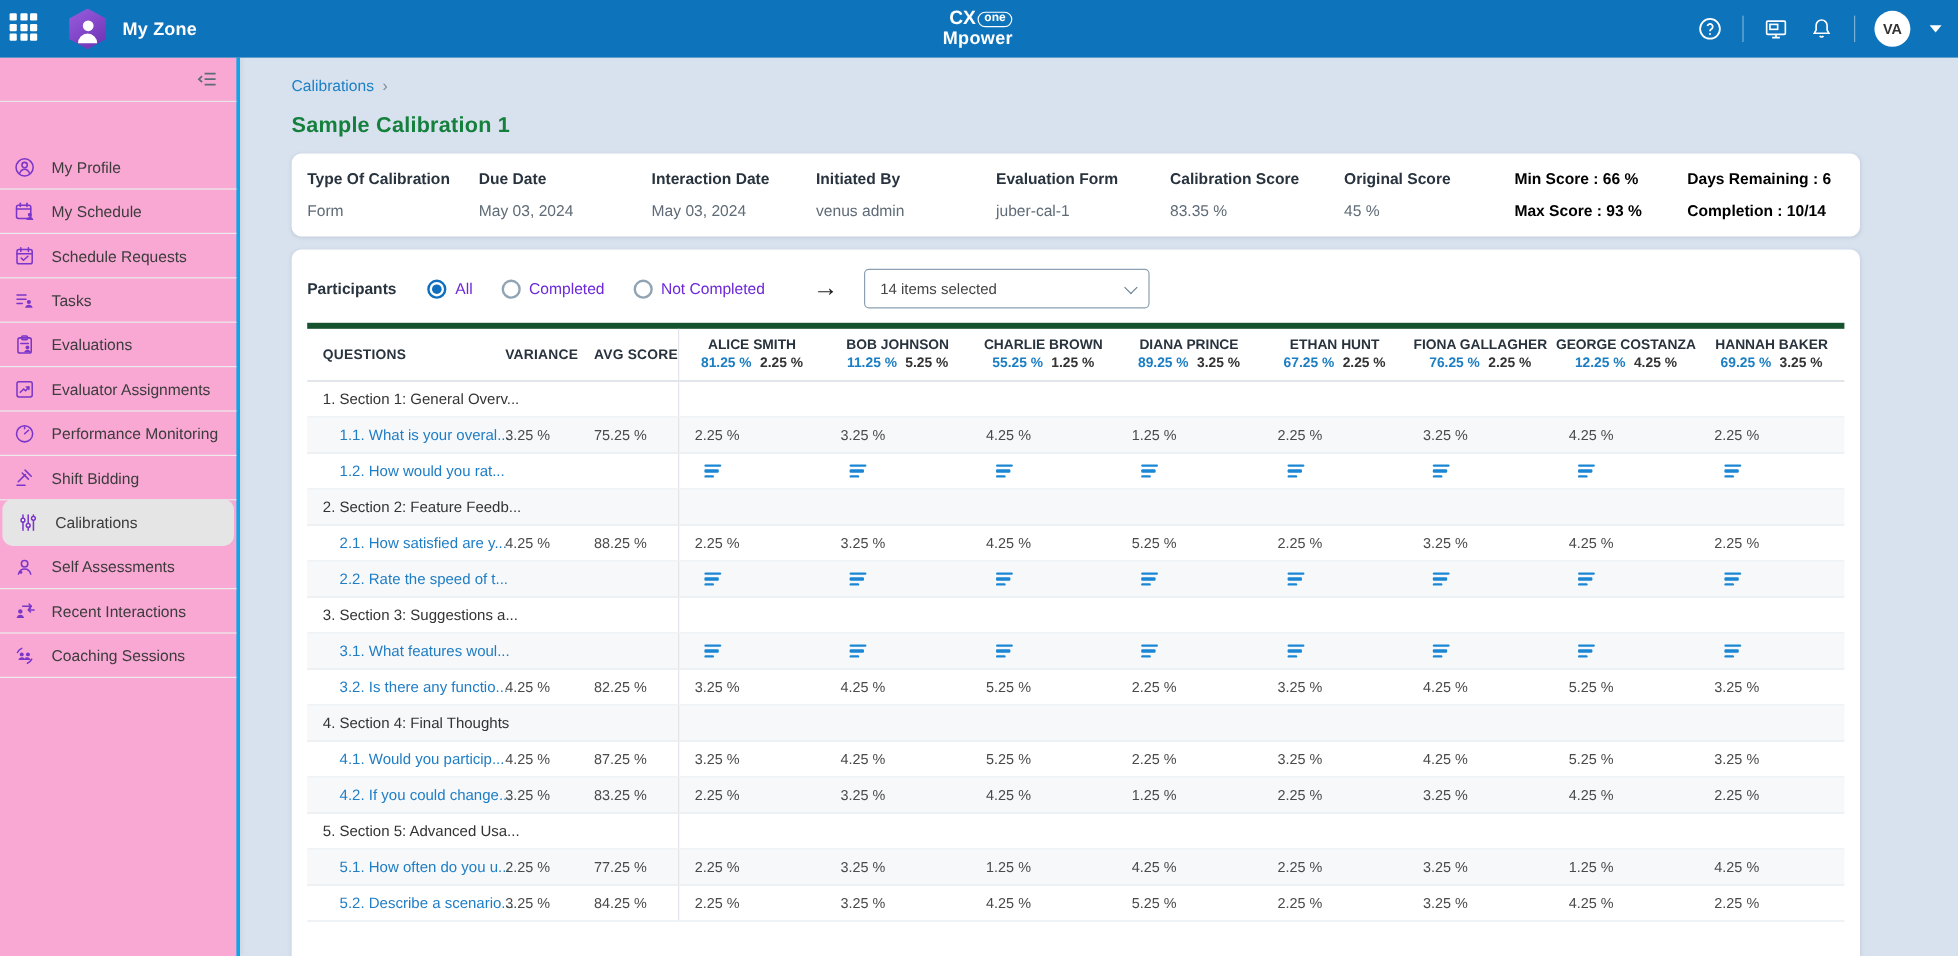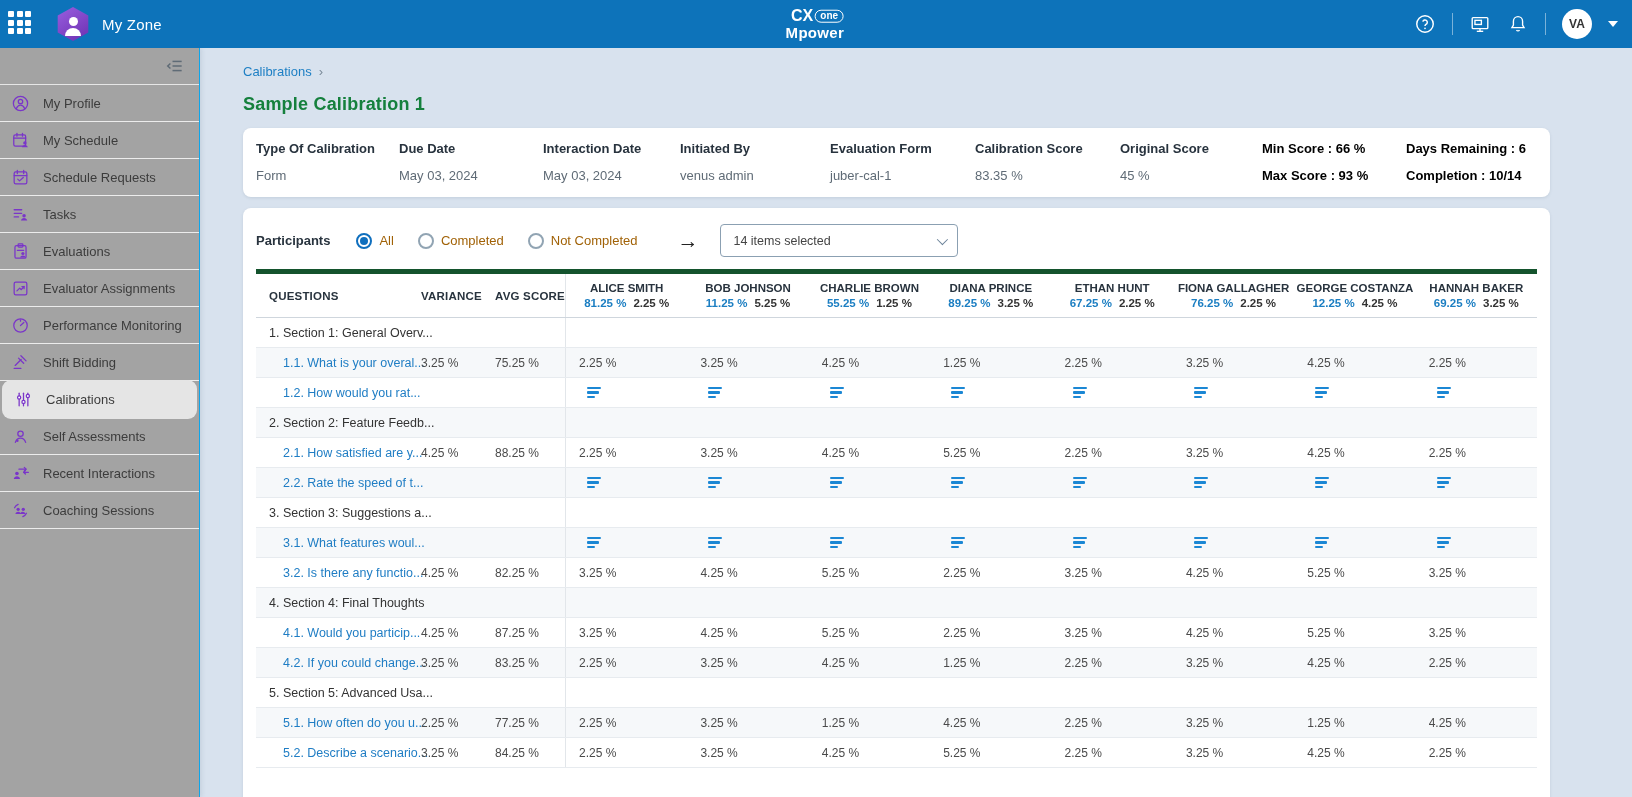--- a/index.html
+++ b/index.html
@@ -5,34 +5,34 @@
   * { margin:0; padding:0; box-sizing:border-box; }
   html,body { width:1632px; height:797px; overflow:hidden; font-family:"Liberation Sans", sans-serif; background:#d8e2ee; }
 
   
   .topbar { position:relative; height:48px; background:#0d73ba; display:flex; align-items:center; padding:0 14px 0 8px; color:#fff; }
   .grid-icon { width:26px; height:26px; display:grid; grid-template-columns:repeat(3,6px); grid-template-rows:repeat(3,6px); gap:2.5px; cursor:pointer; margin-right:22px; }
   .grid-icon span { background:#fff; border-radius:1px; }
   .zone-badge { width:34px; height:34px; background:linear-gradient(145deg,#9a5fe0,#6b2fb0); clip-path:polygon(50% 0,95% 25%,95% 75%,50% 100%,5% 75%,5% 25%); display:flex; align-items:center; justify-content:center; margin-right:12px; }
   .zone-badge .head { width:9px; height:9px; background:#fff; border-radius:50%; position:relative; top:-3px; }
   .zone-badge .body { position:absolute; width:16px; height:8px; background:#fff; border-radius:8px 8px 0 0; margin-top:16px; }
-  .zone-title { font-size:15px; font-weight:normal; letter-spacing:.2px; }
+  .zone-title { font-size:15px; font-weight:bold; letter-spacing:.2px; }
   .logo { position:absolute; left:50%; top:50%; transform:translate(-52%,-50%); text-align:center; line-height:1.05; }
   .logo .l1 { font-size:16px; font-weight:bold; display:flex; align-items:center; justify-content:flex-end; gap:1px; }
   .logo .one { font-size:10px; font-weight:bold; border:1.5px solid #fff; border-radius:9px; padding:0 5px 1px 5px; }
   .logo .l2 { font-size:15px; font-weight:bold; letter-spacing:.3px; }
   .topbar-right { margin-left:auto; display:flex; align-items:center; gap:16px; }
   .tb-sep { width:1px; height:22px; background:rgba(255,255,255,.45); }
   .tb-icon { width:22px; height:22px; cursor:pointer; display:block; }
   .avatar { width:30px; height:30px; background:#fff; color:#333; border-radius:50%; font-size:12px; font-weight:bold; display:flex; align-items:center; justify-content:center; cursor:pointer; }
   .caret-down { width:0; height:0; border-left:5px solid transparent; border-right:5px solid transparent; border-top:6px solid #fff; cursor:pointer; }
 
   
   .layout { display:flex; height:749px; }
-  .sidebar { width:200px; background:#a3a3a3; border-right:1px solid #0ea5e9; box-shadow:2px 0 4px rgba(120,140,160,.18); display:flex; flex-direction:column; }
+  .sidebar { width:200px; background:#f9a8d4; border-right:3px solid #0ea5e9; box-shadow:2px 0 4px rgba(120,140,160,.18); display:flex; flex-direction:column;gap:36px; }
   .collapse-row { height:37px; display:flex; align-items:center; justify-content:flex-end; padding-right:14px; border-bottom:1px solid #e6e6e6; }
   .collapse-row svg { width:20px; height:20px; cursor:pointer; }
   .side-item { height:37px; display:flex; align-items:center; gap:13px; padding:0 10px 0 11px; border-bottom:1px solid #ececec; cursor:pointer; }
   .side-item .ic { width:19px; height:19px; flex:0 0 19px; color:#7a35c9; }
   .side-item .ic svg { width:19px; height:19px; display:block; }
   .side-item .lbl { font-size:13px; color:#3c3c3c; white-space:nowrap; }
   .side-item.active { background:#e5e5e5; border-radius:8px; margin:0 3px; border-bottom:none; box-shadow:0 0 0 1px #e5e5e5; }
 
   .content { flex:1; padding:16px 0 0 43px; position:relative; overflow:hidden; }
   .breadcrumb { font-size:13px; display:flex; align-items:center; gap:7px; }
@@ -50,21 +50,21 @@
   .sum-strong div { font-size:13px; font-weight:bold; color:#000000; white-space:nowrap; }
 
   
   .table-card { margin-top:11px; height:602px; padding:16px 13px 0 13px; position:relative; border-radius:8px 8px 0 0; }
   .part-row { display:flex; align-items:center; height:33px; }
   .part-label { font-size:13px; font-weight:bold; color:#28333e; margin-right:26px; }
   .radio-opt { display:flex; align-items:center; gap:7px; margin-right:24px; cursor:pointer; }
   .radio-circ { width:16px; height:16px; border-radius:50%; border:2px solid #91a4b3; display:flex; align-items:center; justify-content:center; background:#fff; }
   .radio-opt.sel .radio-circ { border-color:#0f6fbe; }
   .radio-opt.sel .radio-circ i { width:8px; height:8px; border-radius:50%; background:#0f6fbe; }
-  .radio-lbl { font-size:13px; color:#a16207;text-align:right; }
+  .radio-lbl { font-size:13px; color:#6d28d9;text-align:right; }
   .flow-arrow { font-size:21px; color:#222; margin:0 22px 0 16px; font-weight:bold; }
   .dropdown { width:238px; height:33px; border:1px solid #8ba0b2; border-radius:4px; display:flex; align-items:center; justify-content:space-between; padding:0 12px; cursor:pointer; background:#fff; }
   .dd-value { font-size:12.5px; color:#444; }
   .dd-chev { width:8px; height:8px; border-right:1.6px solid #6b8299; border-bottom:1.6px solid #6b8299; transform:rotate(45deg) translateY(-2px); }
 
   .qtable { margin-top:12px; border-top:5px solid #14532d; }
   .thead { display:flex; height:44px; border-bottom:1px solid #cfd6dd; }
   .col-q { width:165px; padding-left:0; display:flex; align-items:center; }
   .col-var { width:74px; display:flex; align-items:center; }
   .col-avg { width:70px; display:flex; align-items:center; }

